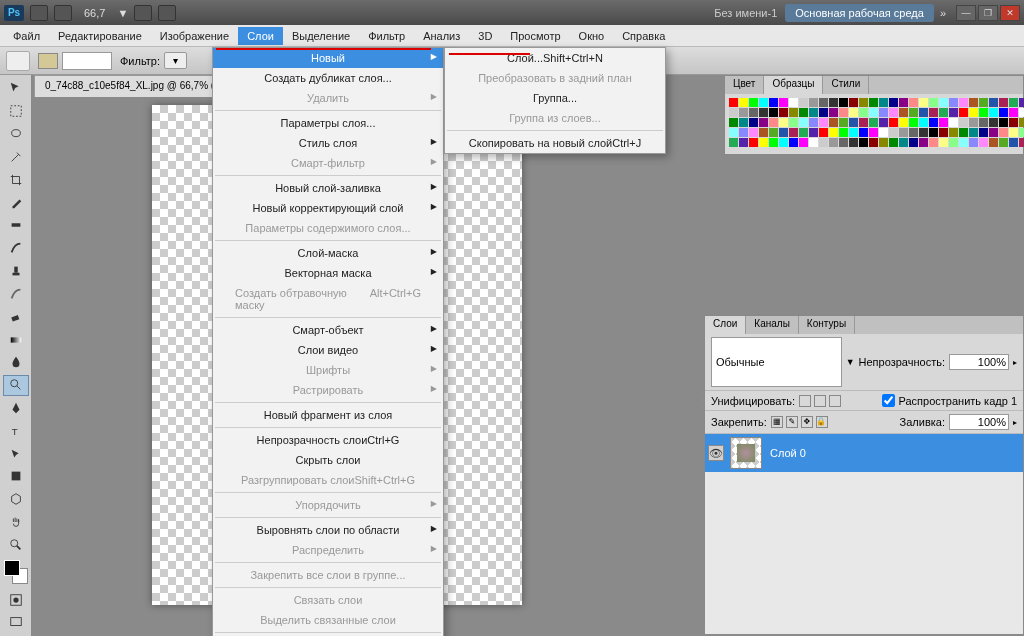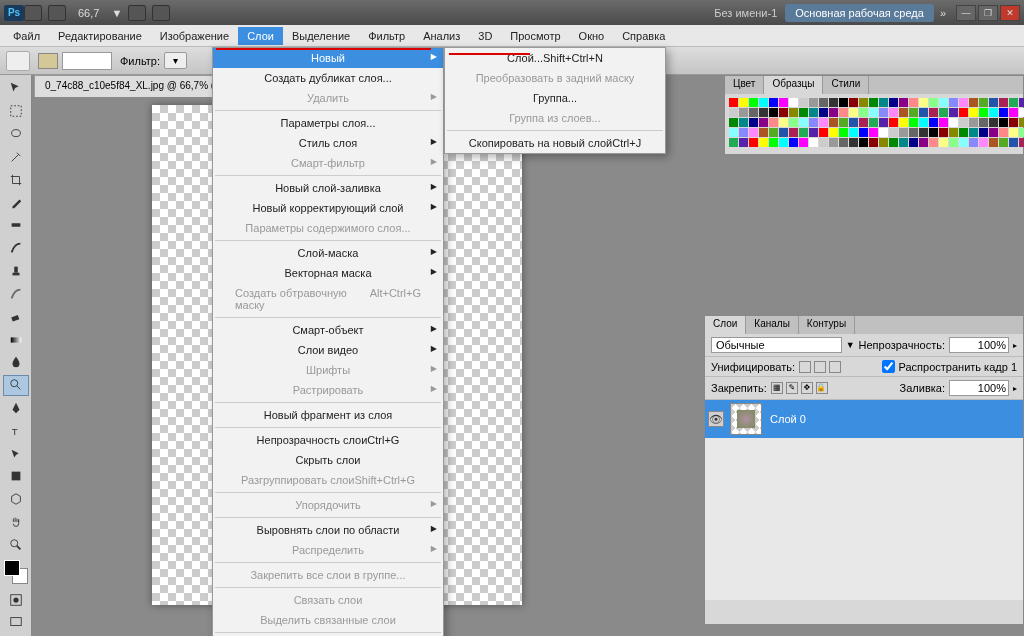--- a/index.html
+++ b/index.html
@@ -1,18 +1,18 @@
 <!DOCTYPE html>
 <html><head>
 <meta charset="utf-8">
 <style>
 *{margin:0;padding:0;box-sizing:border-box;font-family:Tahoma,Arial,sans-serif;font-size:11px;user-select:none}
 body{width:1024px;height:636px;background:#535353;overflow:hidden;position:relative}
 .titlebar{height:25px;background:linear-gradient(#6b6b6b,#4a4a4a);display:flex;align-items:center;padding:0 4px;color:#ddd}
-.ps-logo{width:20px;height:16px;background:#1a3a5c;color:#4fc3f7;font-weight:bold;text-align:center;line-height:16px;font-size:10px;border-radius:2px;margin-right:0}
+.ps-logo{width:20px;height:16px;background:#1a3a5c;color:#4fc3f7;font-weight:bold;text-align:center;line-height:16px;font-size:10px;border-radius:2px;margin-right:6px}
 .title-tools{display:flex;gap:6px;align-items:center}
 .title-tool{width:18px;height:16px;background:#555;border:1px solid #333;border-radius:2px}
 .zoom-val{color:#ddd;margin:4px 6px}
 .title-spacer{flex:1}
 .doc-title{color:#ccc;margin-right:8px}
 .workspace-btn{background:#5a7a9a;padding:3px 10px;border-radius:3px;color:#fff;margin-right:6px}
 .win-controls{display:flex;gap:2px}
 .win-btn{width:20px;height:16px;background:#666;border:1px solid #444;text-align:center;line-height:14px;color:#ddd;font-size:9px}
 .win-close{background:#c0392b}
 .menubar{height:22px;background:#e8e8e8;display:flex;align-items:center;padding:0 4px;border-bottom:1px solid #bbb}
@@ -46,21 +46,21 @@
 .sub-red{width:81px;height:2px;background:#d00;position:absolute;top:53px;left:449px;z-index:200}
 .panels-right{position:absolute;top:75px;right:0;width:310px;bottom:0}
 .color-panel{position:absolute;top:0;right:0;width:300px;height:80px;background:#d8d8d8;border:1px solid #888}
 .panel-tabs{height:18px;background:#c0c0c0;display:flex}
 .ptab{padding:2px 8px;font-size:10px;background:#c0c0c0;border-right:1px solid #999}
 .ptab.act{background:#d8d8d8}
 .swatch-grid{padding:4px;display:grid;grid-template-columns:repeat(30,9px);gap:1px}
 .sw{width:9px;height:9px}
 .layers-panel{position:absolute;top:240px;right:0;width:320px;height:310px;background:#d8d8d8;border:1px solid #888}
 .lp-row{display:flex;align-items:center;padding:3px 6px;border-bottom:1px solid #bbb;font-size:10px;gap:4px}
-.lp-select{flex:1;background:#fff;border:1px solid #999;padding:1px 4px}
+.lp-select{flex:1;background:#fff;border:1px solid #999;padding:18px 4px}
 .lp-input{width:60px;background:#fff;border:1px solid #999;padding:1px 2px;text-align:right}
 .lp-list{background:#e8e8e8;height:200px}
 .layer-row{display:flex;align-items:center;padding:3px;background:#3b8ee0;color:#fff}
 .layer-eye{width:16px;height:16px;margin-right:6px;display:flex;align-items:center;justify-content:center;background:#d0d0d0;border:1px solid #888;color:#333}
 .layer-thumb{width:32px;height:32px;background-image:linear-gradient(45deg,#ccc 25%,transparent 25%),linear-gradient(-45deg,#ccc 25%,transparent 25%),linear-gradient(45deg,transparent 75%,#ccc 75%),linear-gradient(-45deg,transparent 75%,#ccc 75%);background-size:8px 8px;background-color:#fff;border:1px solid #888;margin-right:8px;position:relative}
 .layer-thumb::after{content:"";position:absolute;top:6px;left:6px;width:18px;height:18px;background:radial-gradient(#b090a0,#7a8a5a)}
 .drag-dots{position:absolute;top:312px;right:324px;width:8px;height:24px;display:flex;flex-direction:column;justify-content:space-around;align-items:center}
 .dot{width:3px;height:3px;background:#888;border-radius:50%}
 .mini-icons{display:flex;gap:3px}
 .mini-icon{width:12px;height:12px;border:1px solid #888;font-size:8px;text-align:center;line-height:10px}
@@ -362,21 +362,21 @@
     </div>
     <div class="dd-sep"></div>
     <div class="dd-item dis"></div>
   </div>
 <div class="submenu" id="sub">
     <div class="dd-item">
       <span>Слой...</span>
       <span>Shift+Ctrl+N</span>
     </div>
     <div class="dd-item dis">
-      <span>Преобразовать в задний маску</span>
+      <span>Преобразовать в задний план</span>
     </div>
     <div class="dd-item">
       <span>Группа...</span>
     </div>
     <div class="dd-item dis">
       <span>Группа из слоев...</span>
     </div>
     <div class="dd-sep"></div>
     <div class="dd-item">
       <span>Скопировать на новый слой</span>

